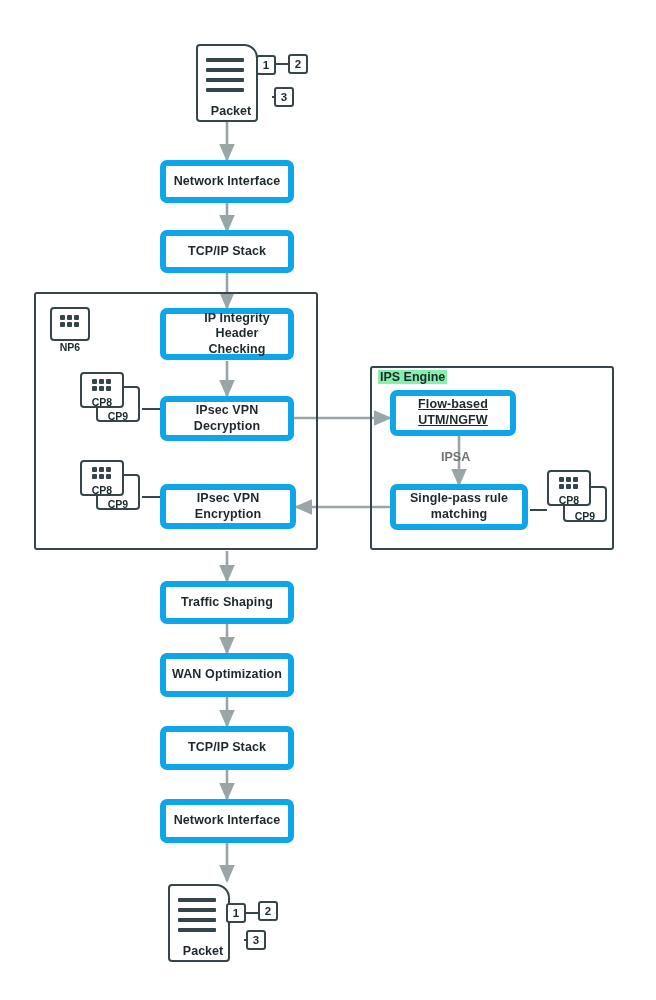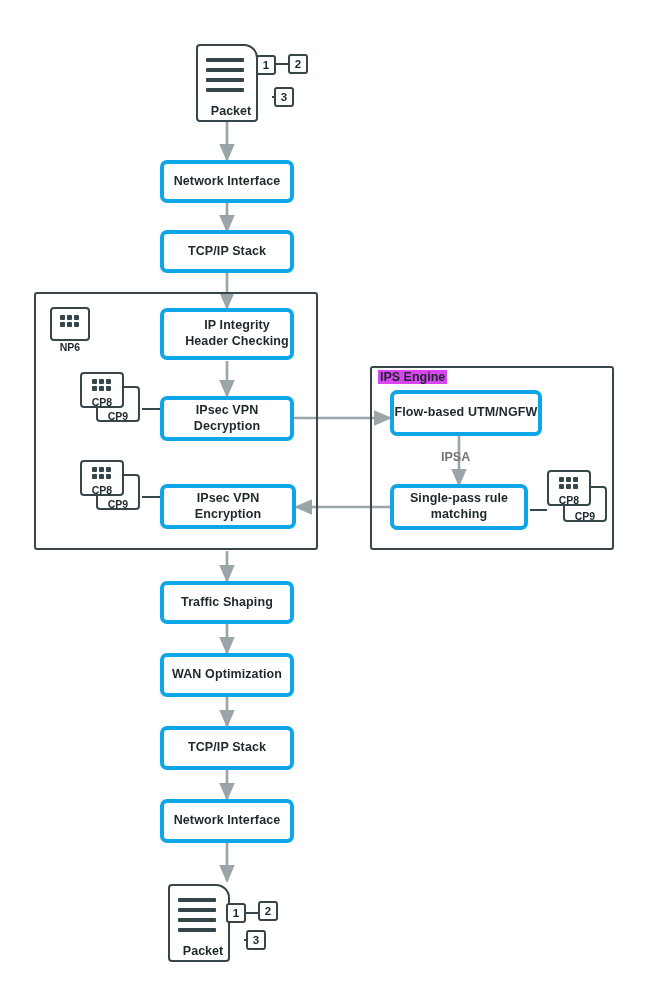--- a/index.html
+++ b/index.html
@@ -16,21 +16,21 @@
   }
   #canvas {
     position: absolute;
     left: 0; top: 0;
     width: 656px;
     height: 1000px;
   }
   .node {
     position: absolute;
     box-sizing: border-box;
-    border: 4px solid #0ea5e9;
+    border: 6px solid #0ea5e9;
     border-radius: 7px;
     background: #ffffff;
     color: #1d282c;
     font-size: 12.5px;
     font-weight: bold;
     text-align: center;
     display: flex;
     align-items: center;
     justify-content: center;
     line-height: 1.25;
@@ -41,21 +41,21 @@
     box-sizing: border-box;
     border: 2px solid #36454a;
     border-radius: 3px;
     background: transparent;
   }
   .group-label {
     position: absolute;
     font-size: 12.5px;
     font-weight: bold;
     color: #1d282c;
-    background: #d946ef;
+    background: #86efac;
     padding: 0 2px;
   }
   .chip {
     position: absolute;
     box-sizing: border-box;
   }
   .chip .card {
     position: absolute;
     box-sizing: border-box;
     border: 2px solid #36454a;
@@ -256,21 +256,21 @@
     </div>
   <div class="lbl" style="top:24px; width:44px; left:0;">CP8</div>
   <div class="lbl" style="top:38px; width:44px; left:16px;">CP9</div>
 </div>
 
 <div class="node" style="left:160px; top:484px; width:136px; height:45px;">IPsec VPN Encryption</div>
 
 <div class="group" style="left:370px; top:366px; width:244px; height:184px;"></div>
 <div class="group-label" style="left:378px; top:370px;">IPS Engine</div>
 
-<div class="node" style="left:390px; top:390px; width:152px; height:46px;">Flow-based UTM/NGFW</div>
+<div class="node" style="left:390px; top:390px; width:126px; height:46px;text-decoration:underline;">Flow-based UTM/NGFW</div>
 <div class="ipsa-label" style="left:441px; top:450px;">IPSA</div>
 <div class="node" style="left:390px; top:484px; width:138px; height:46px;">Single-pass rule matching</div>
 
 <div class="chip" style="left:547px; top:470px; width:66px; height:62px;">
   <div class="card" style="left:16px; top:16px; width:44px; height:36px;"></div>
   <div class="card" style="left:0; top:0; width:44px; height:36px;"></div>
   <div class="pins" style="left:12px; top:7px;">
       <i></i>
       <i></i>
       <i></i>

